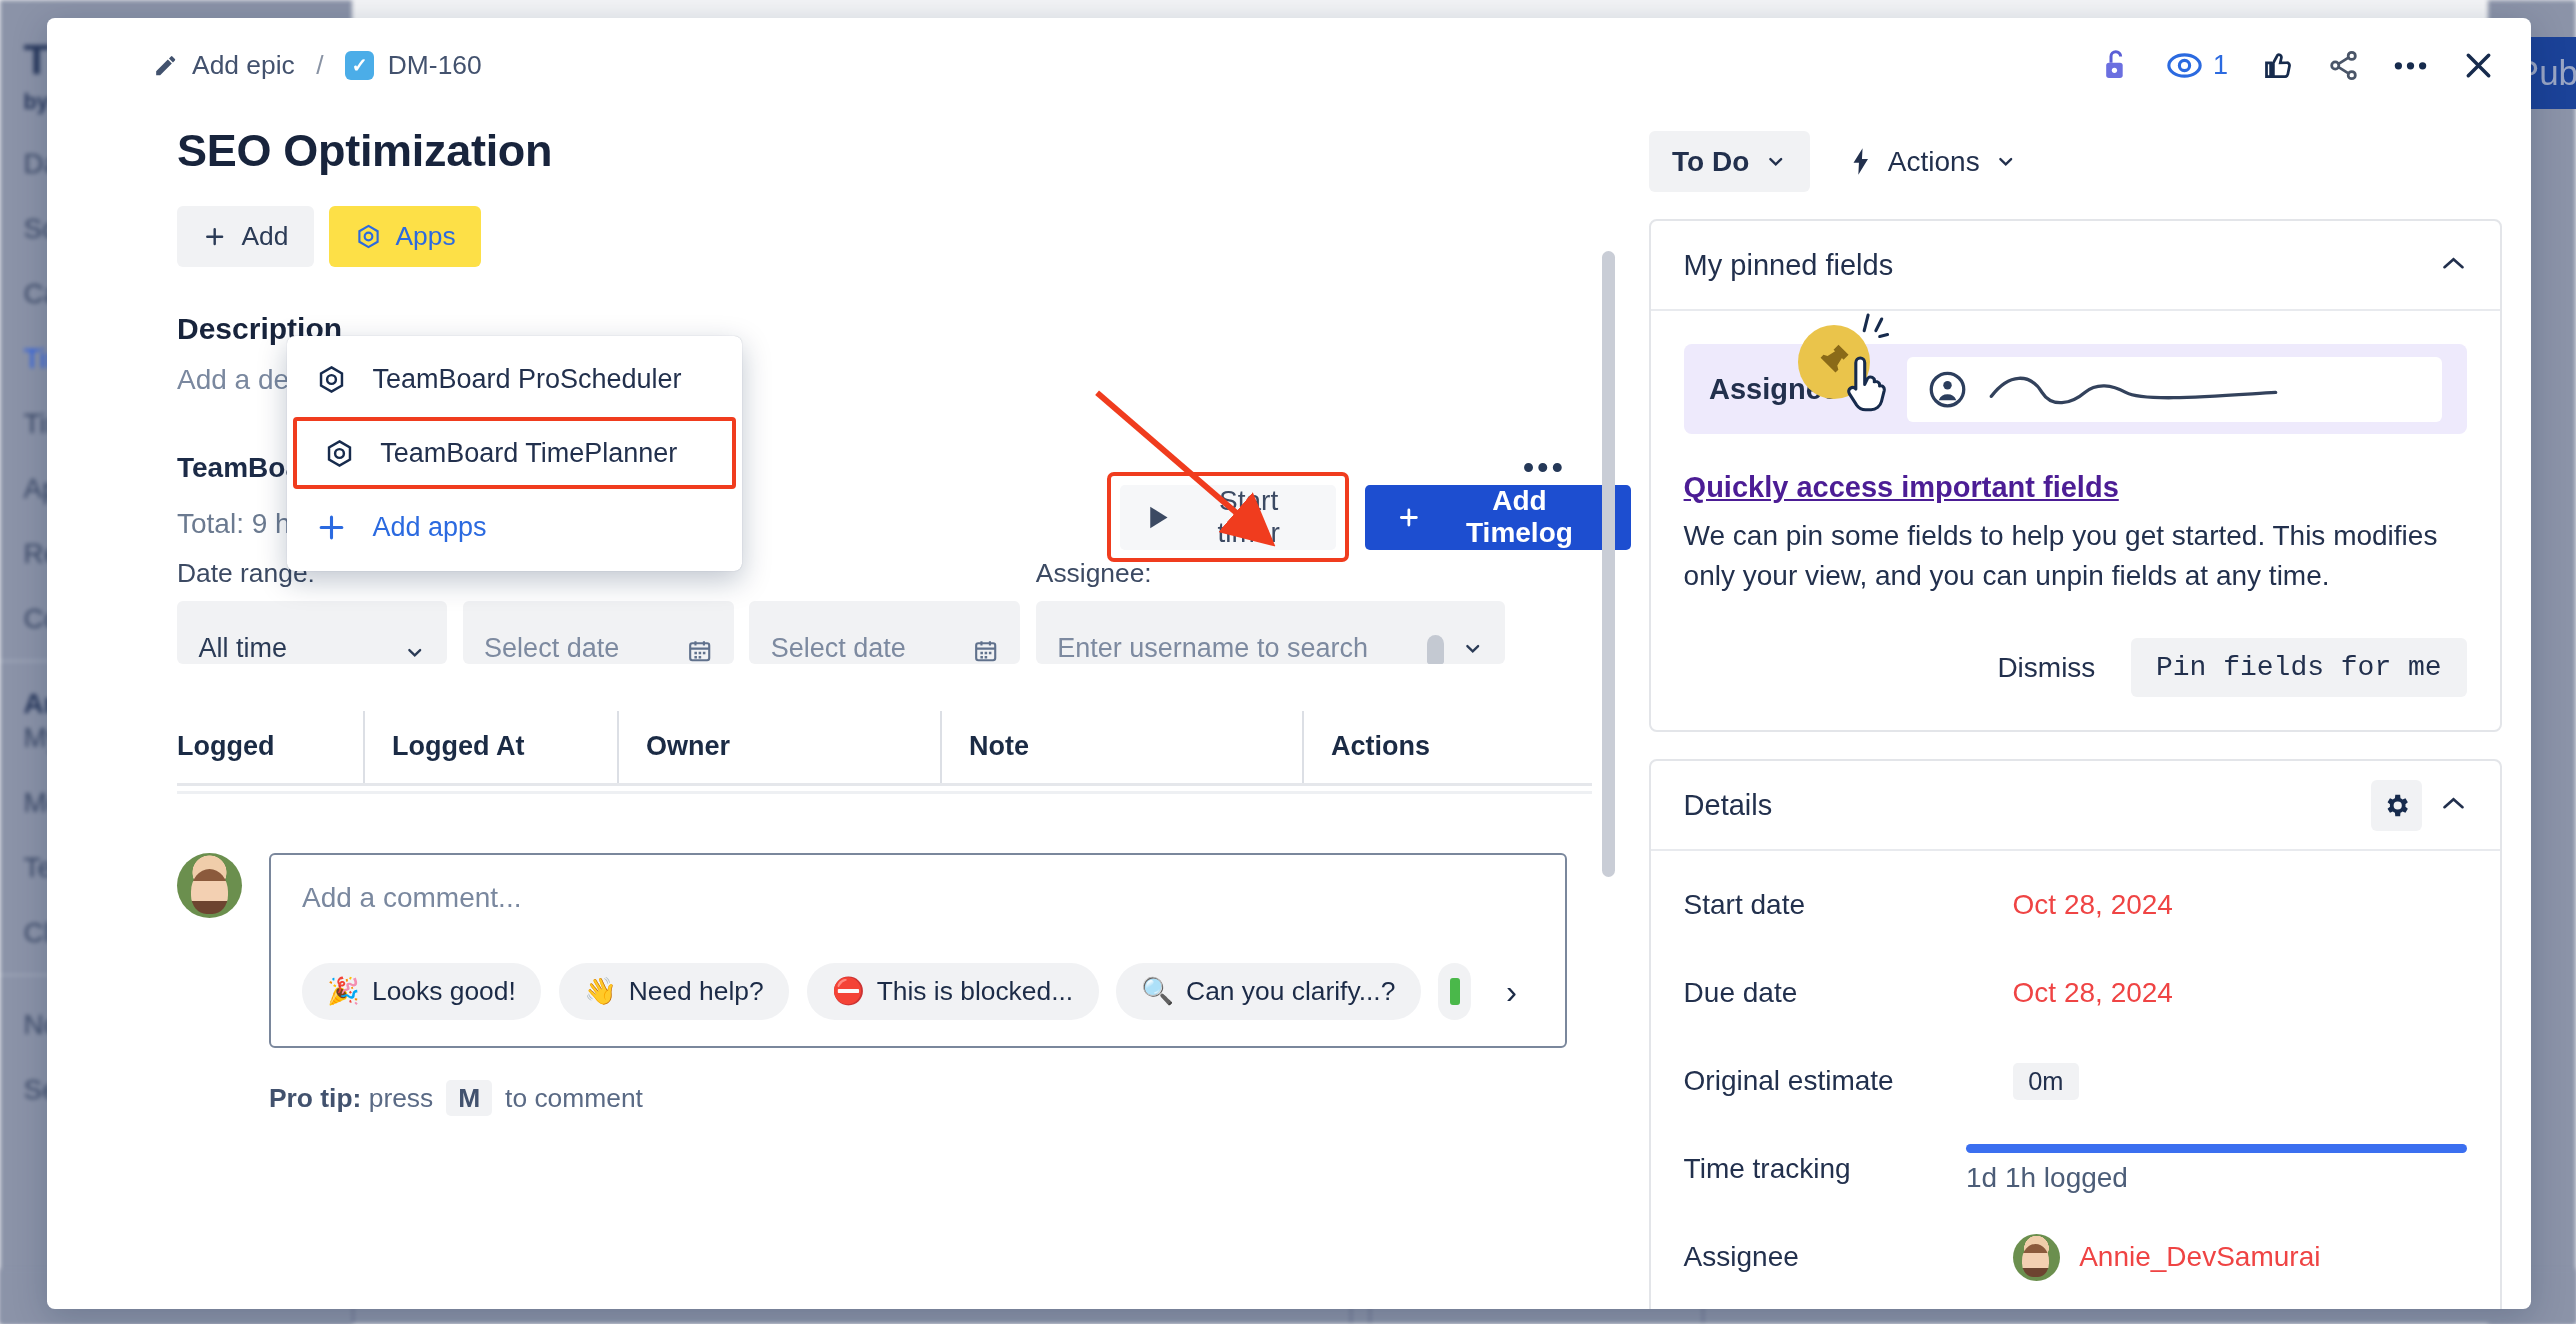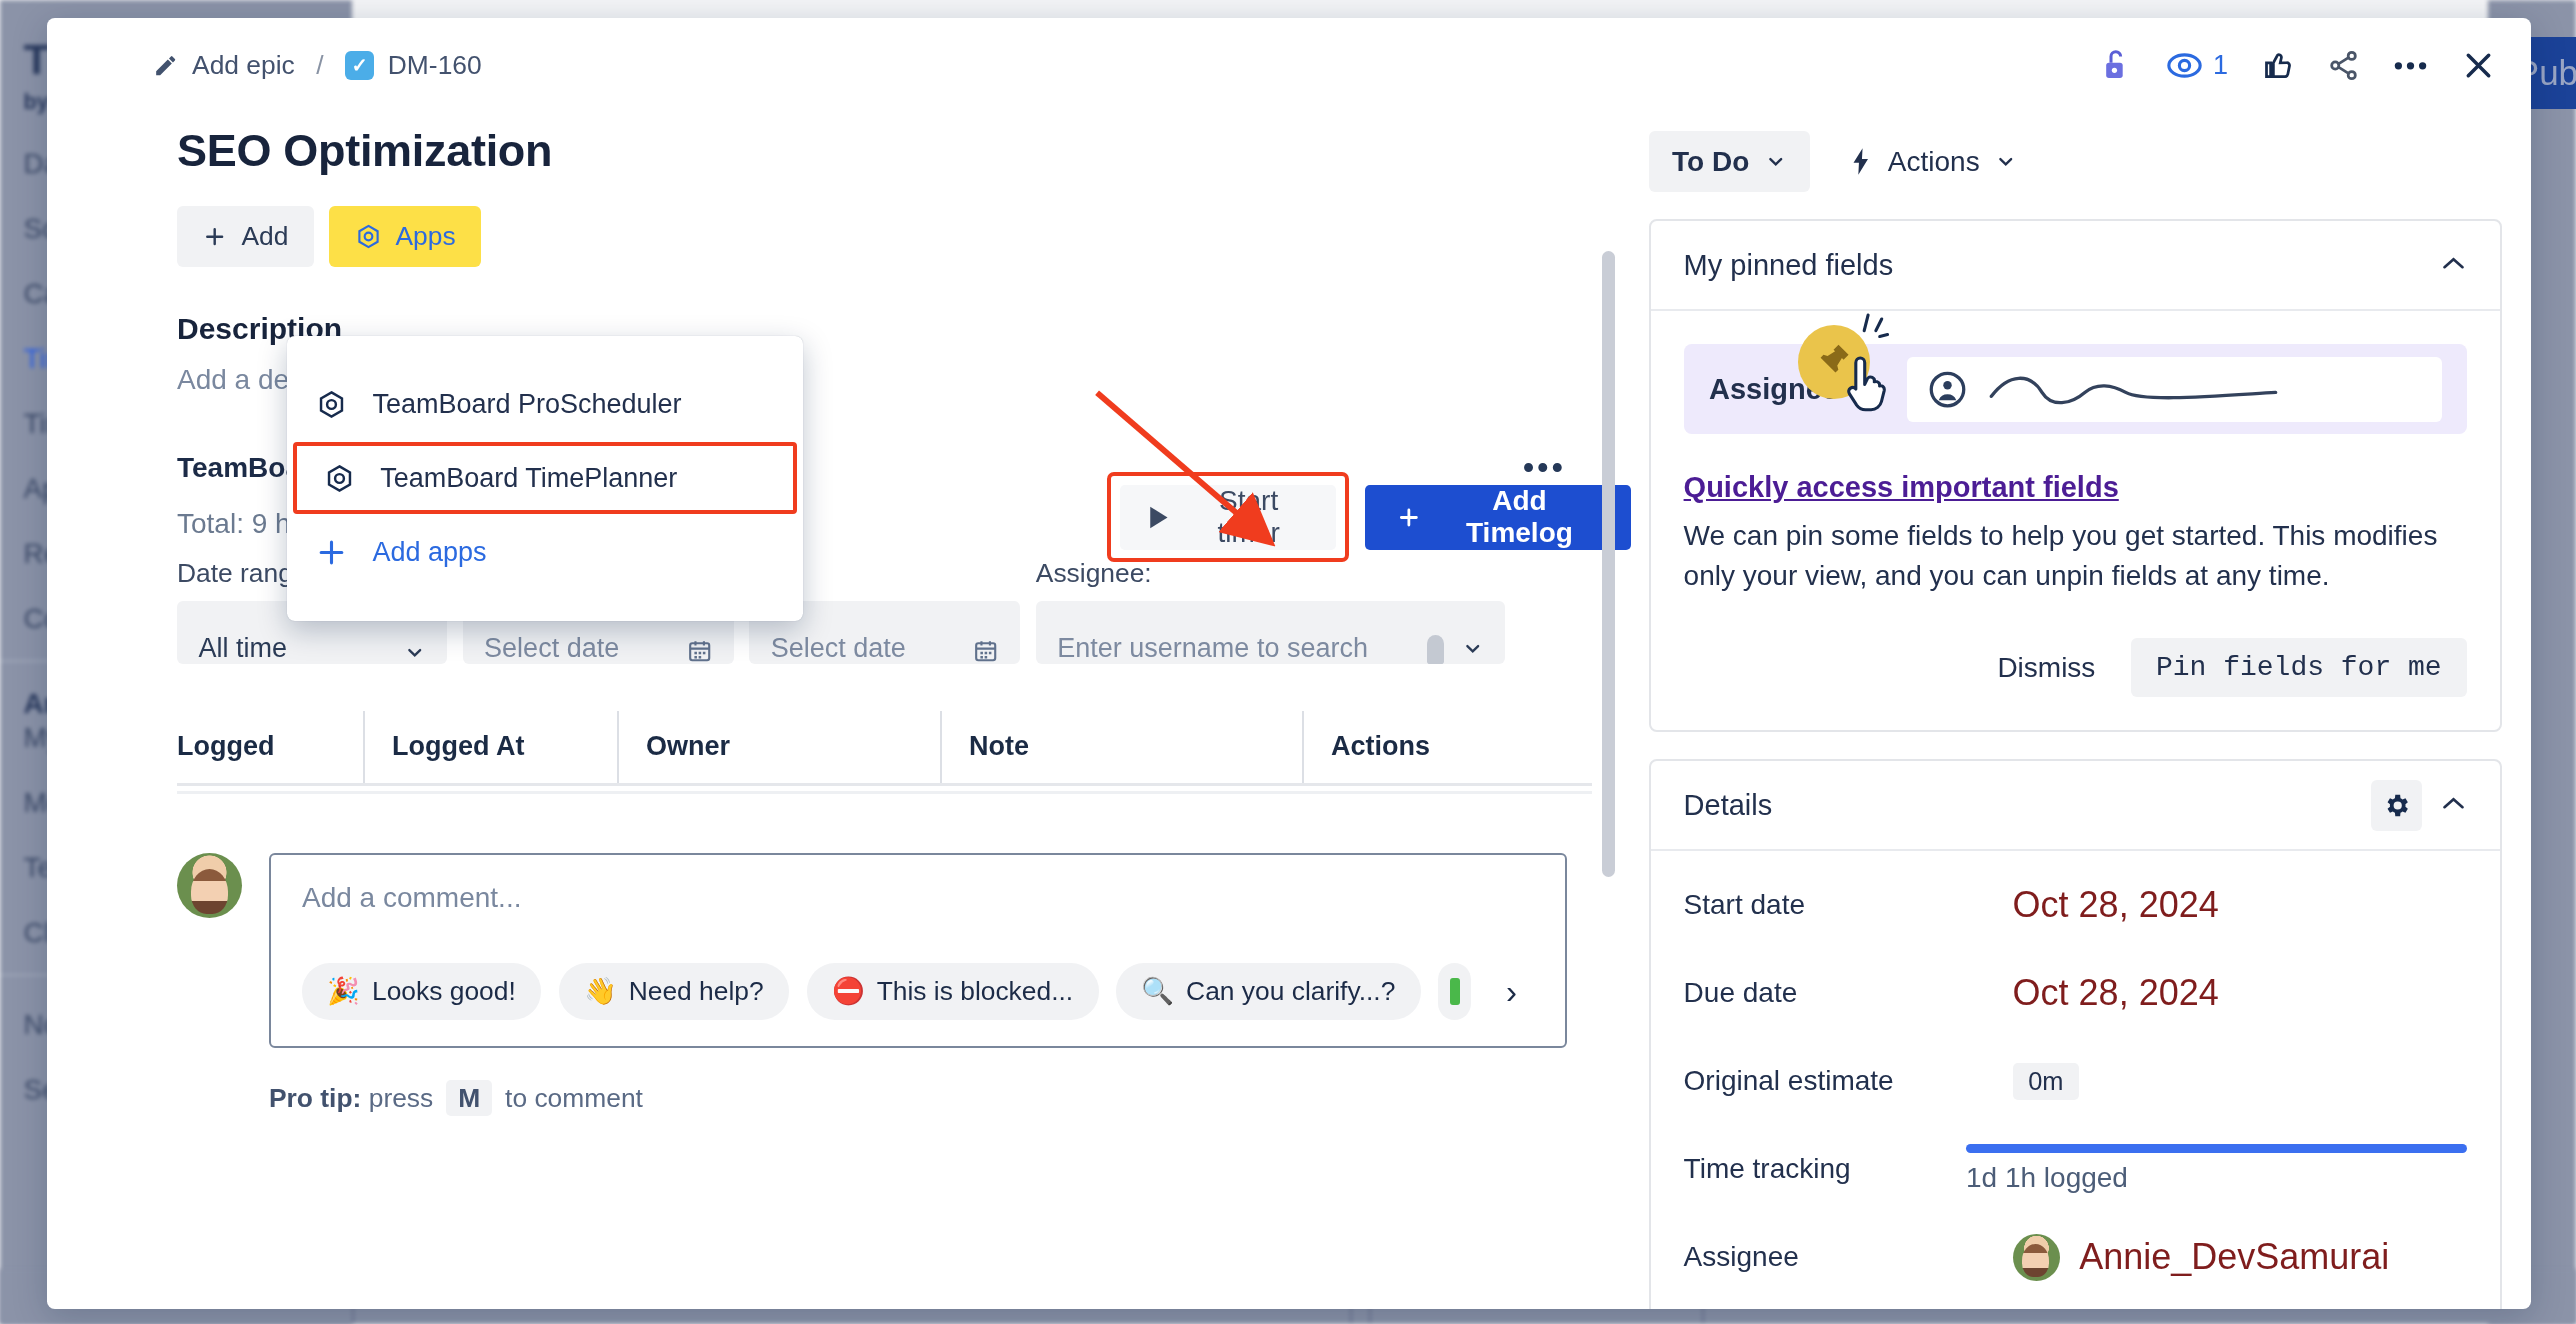--- a/index.html
+++ b/index.html
@@ -90,24 +90,24 @@
     background: #f1f2f4; color: #2b3b56;
     font-family: "Liberation Sans", sans-serif;
   }
   .btn.apps { background: #fde047; color: #2b6ae0; }
 
   .sec-title { font-size: 30px; font-weight: bold; color: #18243c; margin-top: 45px; }
   .sec-placeholder { font-size: 28px; color: #7a889f; margin-top: 17.6px; }
 
   
   .apps-menu {
-    position: absolute; left: 240px; top: 318px; width: 516px;
+    position: absolute; left: 240px; top: 318px; width: 455px;
     background: #fff; border-radius: 7.8px;
     box-shadow: 0 9.8px 29px rgba(9,30,66,0.25), 0 0 1px rgba(9,30,66,0.3);
-    padding: 35px 0; z-index: 40;
+    padding: 10px 0; z-index: 40;
   }
   .apps-item {
     display: flex; align-items: center; gap: 25.4px;
     height: 68px; padding: 0 29px; font-size: 27px; color: #22304d;
     cursor: pointer;
   }
   .apps-item.link { color: #2b6ae0; }
   .apps-item.highlight {
     outline: 4.9px solid #f03c1e; outline-offset: -2.9px;
     margin: 5.9px 7.8px; border-radius: 2px;
@@ -268,21 +268,21 @@
   }
   .soft-btn {
     height: 59px; background: #f1f2f4; border: none; border-radius: 5.9px;
     padding: 0 25.4px; font-size: 28px; font-weight: 500; color: #22304d; cursor: pointer;
     font-family: Liberation Mono, monospace;
   }
 
   .det-body { padding: 9.8px 33px 27px 33px; }
   .det-row { display: flex; align-items: center; min-height: 88px; }
   .det-k { width: 329px; font-size: 28px; color: #22304d; }
-  .det-v { font-size: 36px; color: #7f1d1d; }
+  .det-v { font-size: 28px; color: #ef4444; }
   .est-chip {
     background: #f1f2f4; border-radius: 4.9px; padding: 3.9px 15.6px;
     font-size: 25.4px; color: #22304d;
   }
   .tt-wrap { display: flex; flex-direction: column; gap: 9.8px; }
   .tt-bar { width: 501px; height: 8.8px; border-radius: 4.9px; background: #3b6ff0; }
   .tt-text { font-size: 28px; color: #4c5d78; }
   .det-avatar {
     width: 47px; height: 47px; border-radius: 50%;
     background: radial-gradient(circle at 50% 30%, #f0cdaa 0 30%, #6b8f4e 31% 100%);

